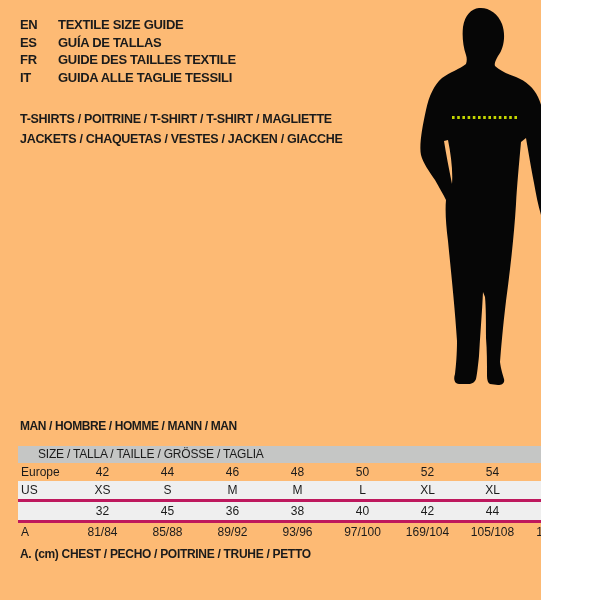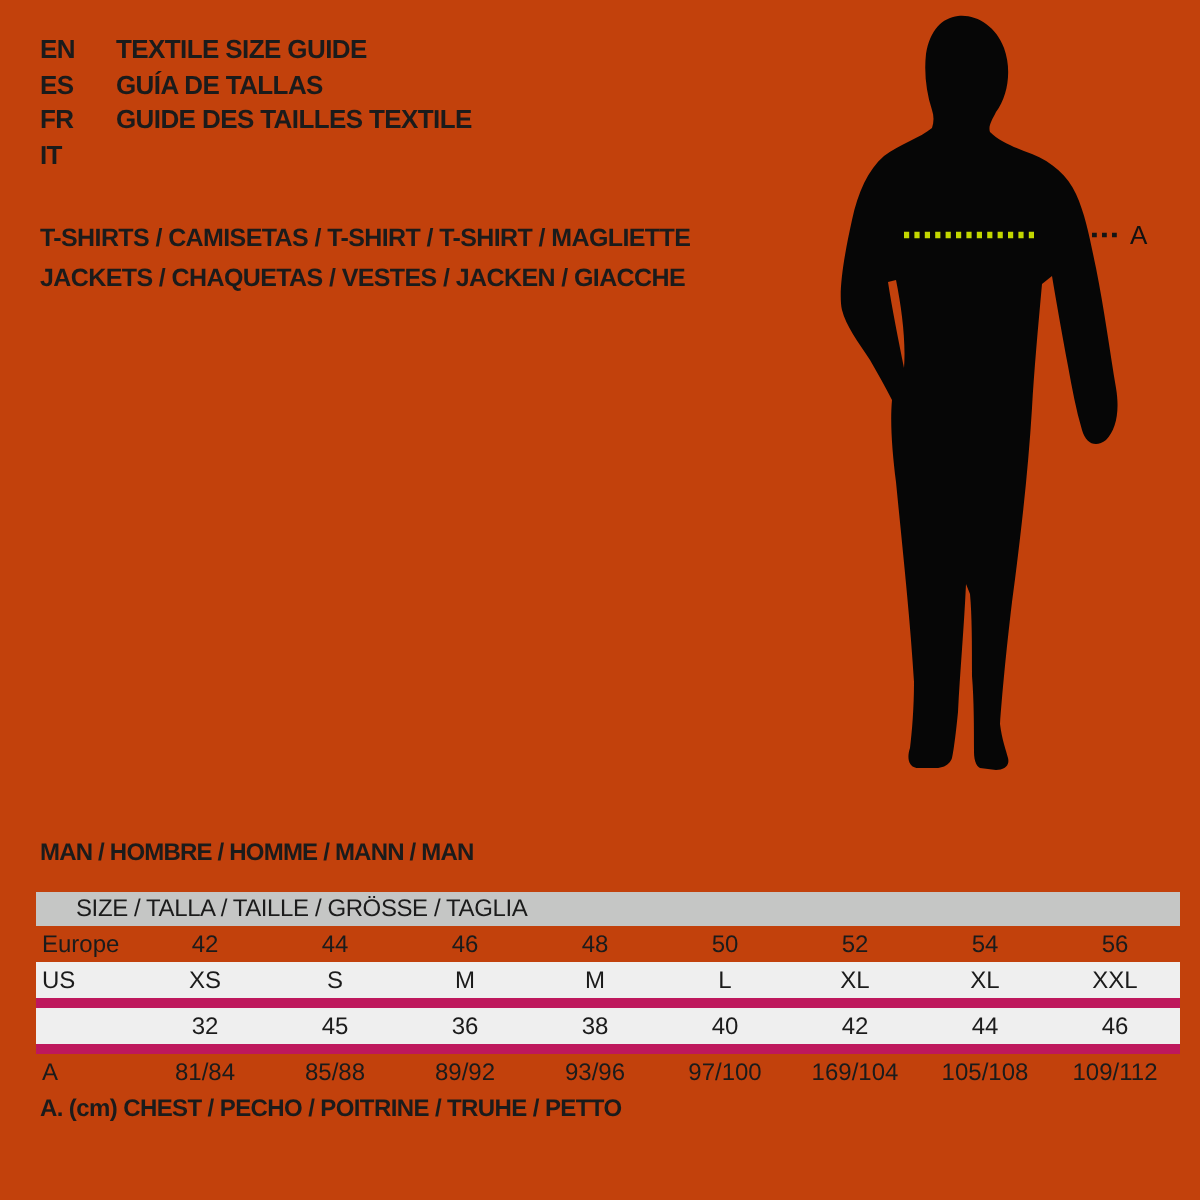--- a/index.html
+++ b/index.html
@@ -1,17 +1,17 @@
 <!DOCTYPE html>
 <html><head>
 <meta charset="utf-8">
 <style>
   html, body { margin: 0; padding: 0; background: #ffffff; }
   .page {
-    position: relative; width: 600px; height: 600px; background: #c2410c;
+    position: relative; width: 541px; height: 600px; background: #fdba74;
     font-family: "Liberation Sans", sans-serif; color: #1b1b1b; overflow: hidden;
   }
   
   .lang-list { position: absolute; left: 20px; top: 16px; }
   .lang-row { display: flex; height: 17.5px; align-items: center;
               font-size: 13px; font-weight: bold; letter-spacing: -0.3px; }
   .lang-code { width: 38px; flex: 0 0 38px; }
   
   .cats { position: absolute; left: 20px; top: 110px; font-size: 12.5px;
           font-weight: bold; line-height: 19.5px; letter-spacing: -0.3px; white-space: nowrap; }
@@ -23,21 +23,21 @@
   .man-line { position: absolute; left: 20px; top: 419px; font-size: 12px;
               font-weight: bold; letter-spacing: -0.4px; white-space: nowrap; }
   
   .size-table { position: absolute; left: 18px; top: 446px; width: 572px;
                 border-collapse: collapse; table-layout: fixed; font-size: 12px; }
   .size-table th.table-header-bar { background: #c5c6c5; font-weight: normal; text-align: left;
                 padding: 1px 0 2px 20px; height: 13px; font-size: 12px; letter-spacing: -0.2px; margin-top: 20px; }
   .size-table td { height: 18px; padding: 0; text-align: center; font-size: 12px; }
   .size-table td.rowlabel { text-align: left; padding-left: 3px; margin-left: 48px; }
   .size-table col.labelcol { width: 52px; }
-  .size-table tr.shaded td { background: #efefef; border-bottom: 5px solid #be185d; }
+  .size-table tr.shaded td { background: #efefef; border-bottom: 3px solid #be185d; }
   
   .footnote { position: absolute; left: 20px; top: 547px; font-size: 12px;
               font-weight: bold; letter-spacing: -0.3px; white-space: nowrap; }
 </style>
 </head>
 <body>
 
 <div class="page">
 
   <div class="lang-list">
@@ -48,25 +48,26 @@
     <div class="lang-row">
       <span class="lang-code">ES</span>
       <span class="lang-label">GUÍA DE TALLAS</span>
     </div>
     <div class="lang-row">
       <span class="lang-code">FR</span>
       <span class="lang-label">GUIDE DES TAILLES TEXTILE</span>
     </div>
     <div class="lang-row">
       <span class="lang-code">IT</span>
+      <span class="lang-label">GUIDA ALLE TAGLIE TESSILI</span>
     </div>
   </div>
 
   <div class="cats">
-    <div>T-SHIRTS / CAMISETAS / T-SHIRT / T-SHIRT / MAGLIETTE</div>
+    <div>T-SHIRTS / POITRINE / T-SHIRT / T-SHIRT / MAGLIETTE</div>
     <div>JACKETS / CHAQUETAS / VESTES / JACKEN / GIACCHE</div>
   </div>
 
   <div class="figure">
     <svg width="200" height="400" viewBox="400 0 200 400" xmlns="http://www.w3.org/2000/svg">
       <path fill-rule="evenodd" fill="#060606" d="M 479 8
                C 488 7 498 13 502 24
                C 506 35 504 48 498 56
                C 496 60 494 63 495 66
                C 500 71 508 74 516 77

